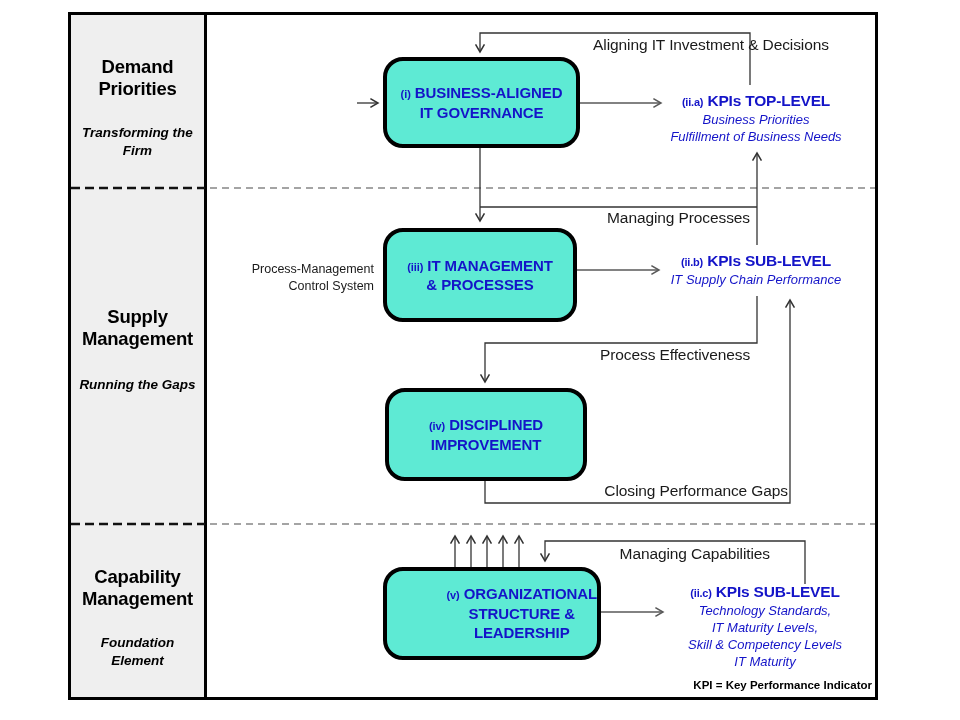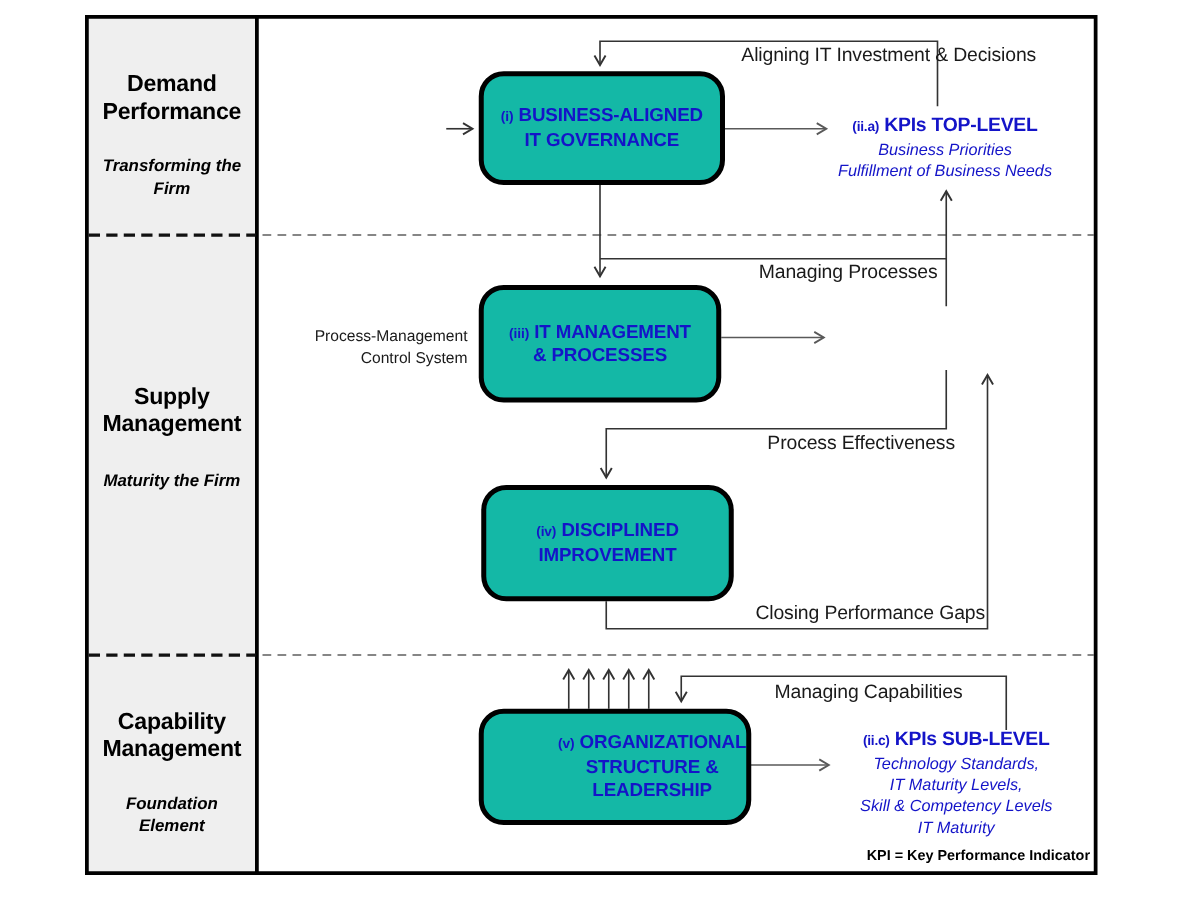--- a/index.html
+++ b/index.html
@@ -26,21 +26,21 @@
   .band-sub {
     position: absolute; left: 70px; width: 135px; text-align: center;
     font-weight: bold; font-style: italic; font-size: 13.5px; line-height: 1.3;
     z-index: 3; white-space: pre-line;
   }
   .annotation {
     position: absolute; text-align: right; font-size: 12.5px; line-height: 19px;
     color: #1a1a1a; z-index: 3; white-space: pre-line;
   }
   .node {
-    position: absolute; background: #14b8a6; border: 4px solid #000;
+    position: absolute; background: #5eead4; border: 4px solid #000;
     border-radius: 20px; z-index: 4;
     display: flex; align-items: center; justify-content: center; text-align: center;
   }
   .node-text {
     color: var(--blue); font-weight: bold; font-size: 15px; line-height: 1.3;
     white-space: pre-line; letter-spacing: -0.1px;
   }
   .node-text .prefix, .kpi .prefix { font-size: 11px; }
   .kpi { position: absolute; text-align: center; z-index: 3; color: var(--blue); }
   .kpi-header { font-weight: bold; font-size: 15.5px; letter-spacing: -0.2px; }
@@ -128,26 +128,26 @@
     <g>
       <polyline points="805,584 805,541 545,541 545,561" fill="none" stroke="#333" stroke-width="1.3" marker-end="url(#ahB)"></polyline>
     </g>
 
     <g>
       <line x1="590" y1="612" x2="663" y2="612" stroke="#595959" stroke-width="1.3" marker-end="url(#ahG)"></line>
     </g>
   </svg>
 
   <div class="band-title" style="top:56px">Demand
-Performance</div>
+Priorities</div>
   <div class="band-sub" style="top:124px">Transforming the
 Firm</div>
   <div class="band-title" style="top:306px">Supply
 Management</div>
-  <div class="band-sub" style="top:376px">Maturity the Firm</div>
+  <div class="band-sub" style="top:376px">Running the Gaps</div>
   <div class="band-title" style="top:566px">Capability
 Management</div>
   <div class="band-sub" style="top:634px">Foundation
 Element</div>
 
   <div class="annotation" style="left:224px; top:261px; width:150px; line-height:17px;">Process-Management
 Control System</div>
 
   <div class="node" style="left:383px; top:57px;  width:197px; height:91px;">
     <div class="node-text"><span class="prefix">(i)</span> <span>BUSINESS-ALIGNED
@@ -165,30 +165,34 @@
     <div class="node-text"><span class="prefix">(v)</span> <span>ORGANIZATIONAL
 STRUCTURE &amp;
 LEADERSHIP</span></div>
   </div>
 
   <div class="kpi" style="left:646px; top:92px; width:220px;">
     <div class="kpi-header"><span class="prefix">(ii.a)</span> <span>KPIs TOP-LEVEL</span></div>
     <div class="kpi-details">Business Priorities
 Fulfillment of Business Needs</div>
   </div>
+  <div class="kpi" style="left:646px; top:252px; width:220px;">
+    <div class="kpi-header"><span class="prefix">(ii.b)</span> <span>KPIs SUB-LEVEL</span></div>
+    <div class="kpi-details">IT Supply Chain Performance</div>
+  </div>
   <div class="kpi" style="left:655px; top:583px; width:220px;">
     <div class="kpi-header"><span class="prefix">(ii.c)</span> <span>KPIs SUB-LEVEL</span></div>
     <div class="kpi-details">Technology Standards,
 IT Maturity Levels,
 Skill &amp; Competency Levels
 IT Maturity</div>
   </div>
 
   <div class="flow-label" style="left:575px; top:36px;  width:272px; text-align:center;">Aligning IT Investment &amp; Decisions</div>
   <div class="flow-label" style="left:570px; top:209px; width:180px; text-align:right;">Managing Processes</div>
-  <div class="flow-label" style="left:584px; top:346px; width:180px; text-align:right;">Process Effectiveness</div>
+  <div class="flow-label" style="left:600px; top:346px; width:180px; text-align:left;">Process Effectiveness</div>
   <div class="flow-label" style="left:560px; top:482px; width:228px; text-align:right;">Closing Performance Gaps</div>
   <div class="flow-label" style="left:590px; top:545px; width:180px; text-align:right;">Managing Capabilities</div>
 
   <div class="footnote">KPI = Key Performance Indicator</div>
 
   <div class="frame"></div>
 </div>
 
 </body></html>

